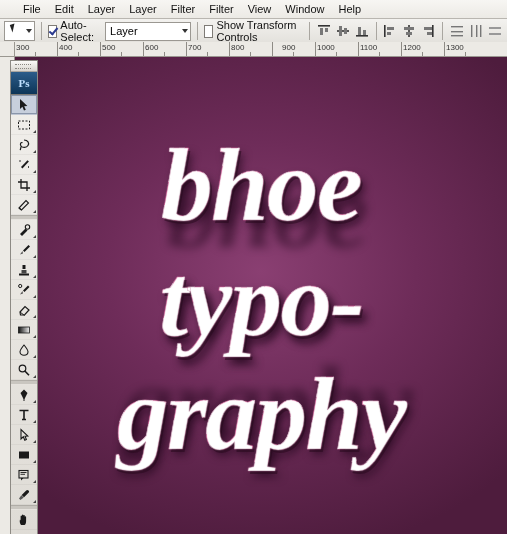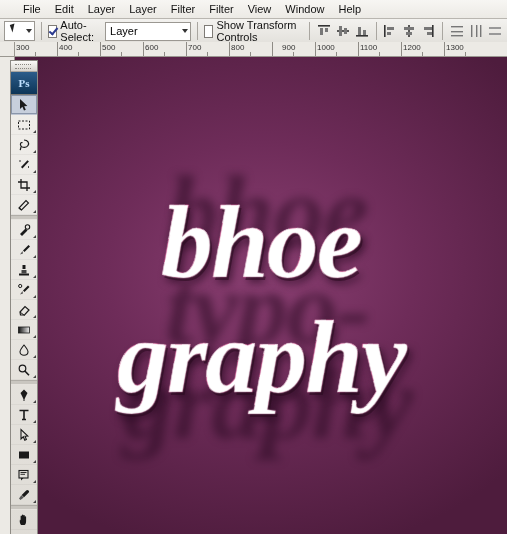--- a/index.html
+++ b/index.html
@@ -327,20 +327,21 @@
     <div class="canvas-bg"></div>
 
     <div class="art-shadow">
       <div class="art-line l1">bhoe</div>
       <div class="art-line l2">typo-</div>
       <div class="art-line l3">graphy</div>
     </div>
 
     <div class="art">
       <div class="art-line l1">bhoe</div>
+      <div class="art-line l2">typo-</div>
       <div class="art-line l3">graphy</div>
     </div>
 
   </div>
 
   <div class="toolbox">
     <div class="tb-header"></div>
     <div class="ps-logo">Ps</div>
 
     <div class="tool sel">

